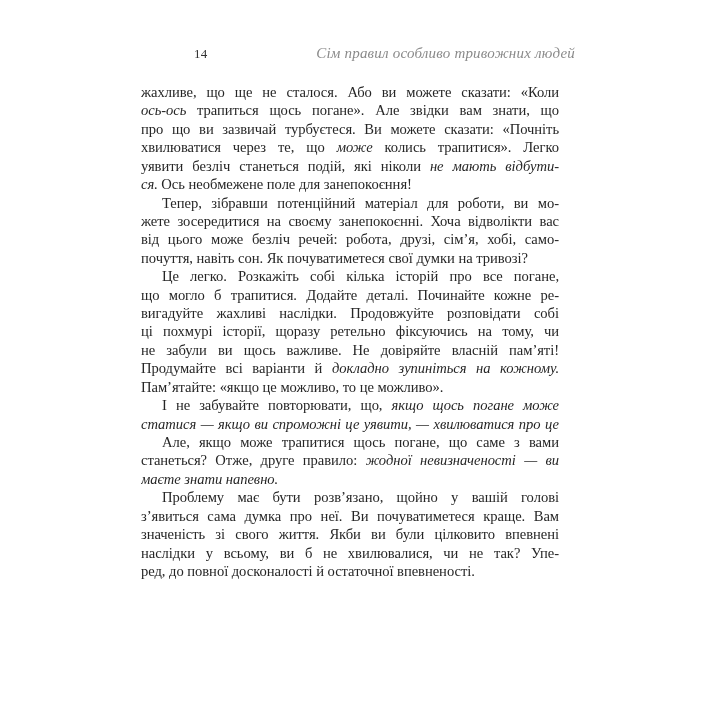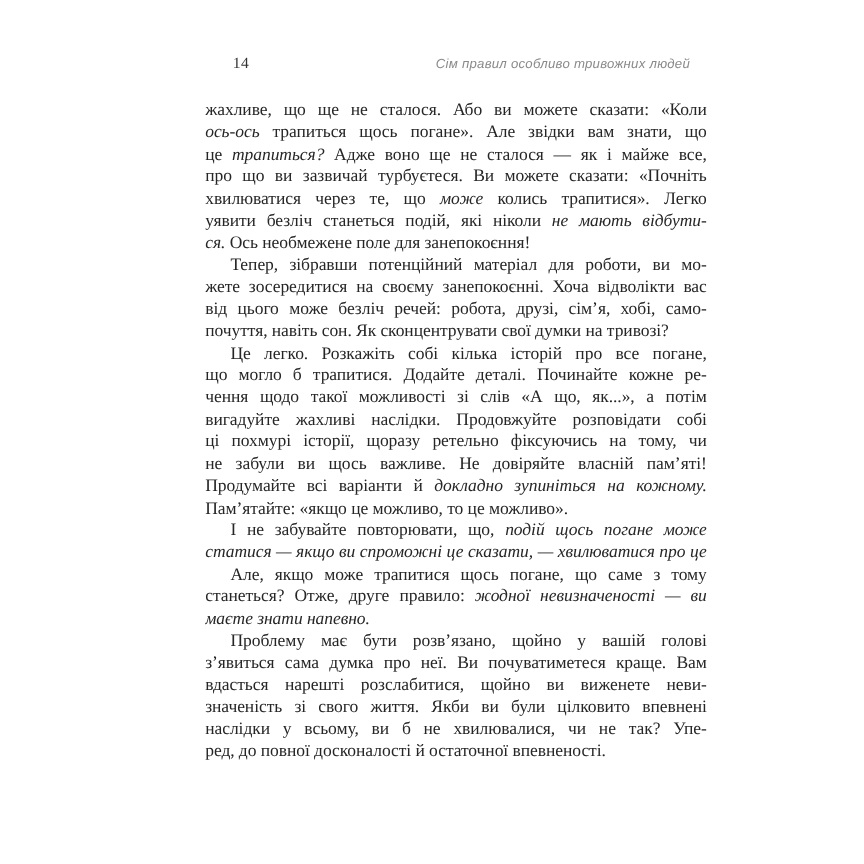--- a/index.html
+++ b/index.html
@@ -24,29 +24,29 @@
     align-items: baseline;
   }
   .page-number {
     padding-left: 37px;
     font-family: "Liberation Serif", serif;
     font-size: 13px;
     color: #333333;
     letter-spacing: 0.3px;
   }
   .header-title {
-    font-family: Liberation Sans, sans-serif;
+    font-family: Liberation Serif, serif;
     font-style: italic;
-    font-size: 11px;
+    font-size: 15px;
     color: #8a8a8a;
     letter-spacing: 0.2px;
   }
   .body-text {
     position: absolute;
-    left: 171px;
+    left: 141px;
     top: 83px;
     width: 418px;
   }
   .paragraph { margin: 0; }
   .line {
     height: 18.43px;
     line-height: 18.43px;
     overflow: hidden;
     text-align: justify;
     text-align-last: justify;
@@ -66,53 +66,50 @@
 
 <div class="page">
   <div class="running-header">
     <span class="page-number">14</span>
     <span class="header-title">Сім правил особливо тривожних людей</span>
   </div>
   <div class="body-text">
       <div class="paragraph">
         <div class="line"><span>жахливе, що ще не сталося. Або ви можете сказати: «Коли</span></div>
         <div class="line"><em>ось-ось</em><span> трапиться щось погане». Але звідки вам знати, що</span></div>
-        <div class="line"><span>це </span><em>трапиться?</em><span> Адже воно ще не сталося — як і майже все,</span></div>
         <div class="line"><span>про що ви зазвичай турбуєтеся. Ви можете сказати: «Почніть</span></div>
         <div class="line"><span>хвилюватися через те, що </span><em>може</em><span> колись трапитися». Легко</span></div>
         <div class="line"><span>уявити безліч станеться подій, які ніколи </span><em>не мають відбути-</em></div>
         <div class="line last"><em>ся.</em><span> Ось необмежене поле для занепокоєння!</span></div>
       </div>
       <div class="paragraph">
         <div class="line indent"><span>Тепер, зібравши потенційний матеріал для роботи, ви мо-</span></div>
         <div class="line"><span>жете зосередитися на своєму занепокоєнні. Хоча відволікти вас</span></div>
         <div class="line"><span>від цього може безліч речей: робота, друзі, сім’я, хобі, само-</span></div>
-        <div class="line last"><span>почуття, навіть сон. Як сконцентрувати свої думки на тривозі?</span></div>
+        <div class="line last"><span>почуття, навіть сон. Як почуватиметеся свої думки на тривозі?</span></div>
       </div>
       <div class="paragraph">
         <div class="line indent"><span>Це легко. Розкажіть собі кілька історій про все погане,</span></div>
         <div class="line"><span>що могло б трапитися. Додайте деталі. Починайте кожне ре-</span></div>
-        <div class="line"><span>чення щодо такої можливості зі слів «А що, як...», а потім</span></div>
         <div class="line"><span>вигадуйте жахливі наслідки. Продовжуйте розповідати собі</span></div>
         <div class="line"><span>ці похмурі історії, щоразу ретельно фіксуючись на тому, чи</span></div>
         <div class="line"><span>не забули ви щось важливе. Не довіряйте власній пам’яті!</span></div>
         <div class="line"><span>Продумайте всі варіанти й </span><em>докладно зупиніться на кожному.</em></div>
         <div class="line last"><span>Пам’ятайте: «якщо це можливо, то це можливо».</span></div>
       </div>
       <div class="paragraph">
-        <div class="line indent"><span>І не забувайте повторювати, що, </span><em>подій щось погане може</em></div>
-        <div class="line"><em>статися — якщо ви спроможні це сказати, — хвилюватися про це</em></div>
+        <div class="line indent"><span>І не забувайте повторювати, що, </span><em>якщо щось погане може</em></div>
+        <div class="line"><em>статися — якщо ви спроможні це уявити, — хвилюватися про це</em></div>
       </div>
       <div class="paragraph">
-        <div class="line indent"><span>Але, якщо може трапитися щось погане, що саме з тому</span></div>
+        <div class="line indent"><span>Але, якщо може трапитися щось погане, що саме з вами</span></div>
         <div class="line"><span>станеться? Отже, друге правило: </span><em>жодної невизначеності — ви</em></div>
         <div class="line last"><em>маєте знати напевно.</em></div>
       </div>
       <div class="paragraph">
         <div class="line indent"><span>Проблему має бути розв’язано, щойно у вашій голові</span></div>
         <div class="line"><span>з’явиться сама думка про неї. Ви почуватиметеся краще. Вам</span></div>
-        <div class="line"><span>вдасться нарешті розслабитися, щойно ви виженете неви-</span></div>
         <div class="line"><span>значеність зі свого життя. Якби ви були цілковито впевнені</span></div>
         <div class="line"><span>наслідки у всьому, ви б не хвилювалися, чи не так? Упе-</span></div>
         <div class="line last"><span>ред, до повної досконалості й остаточної впевненості.</span></div>
       </div>
     </div>
 </div>
 
 </body></html>

